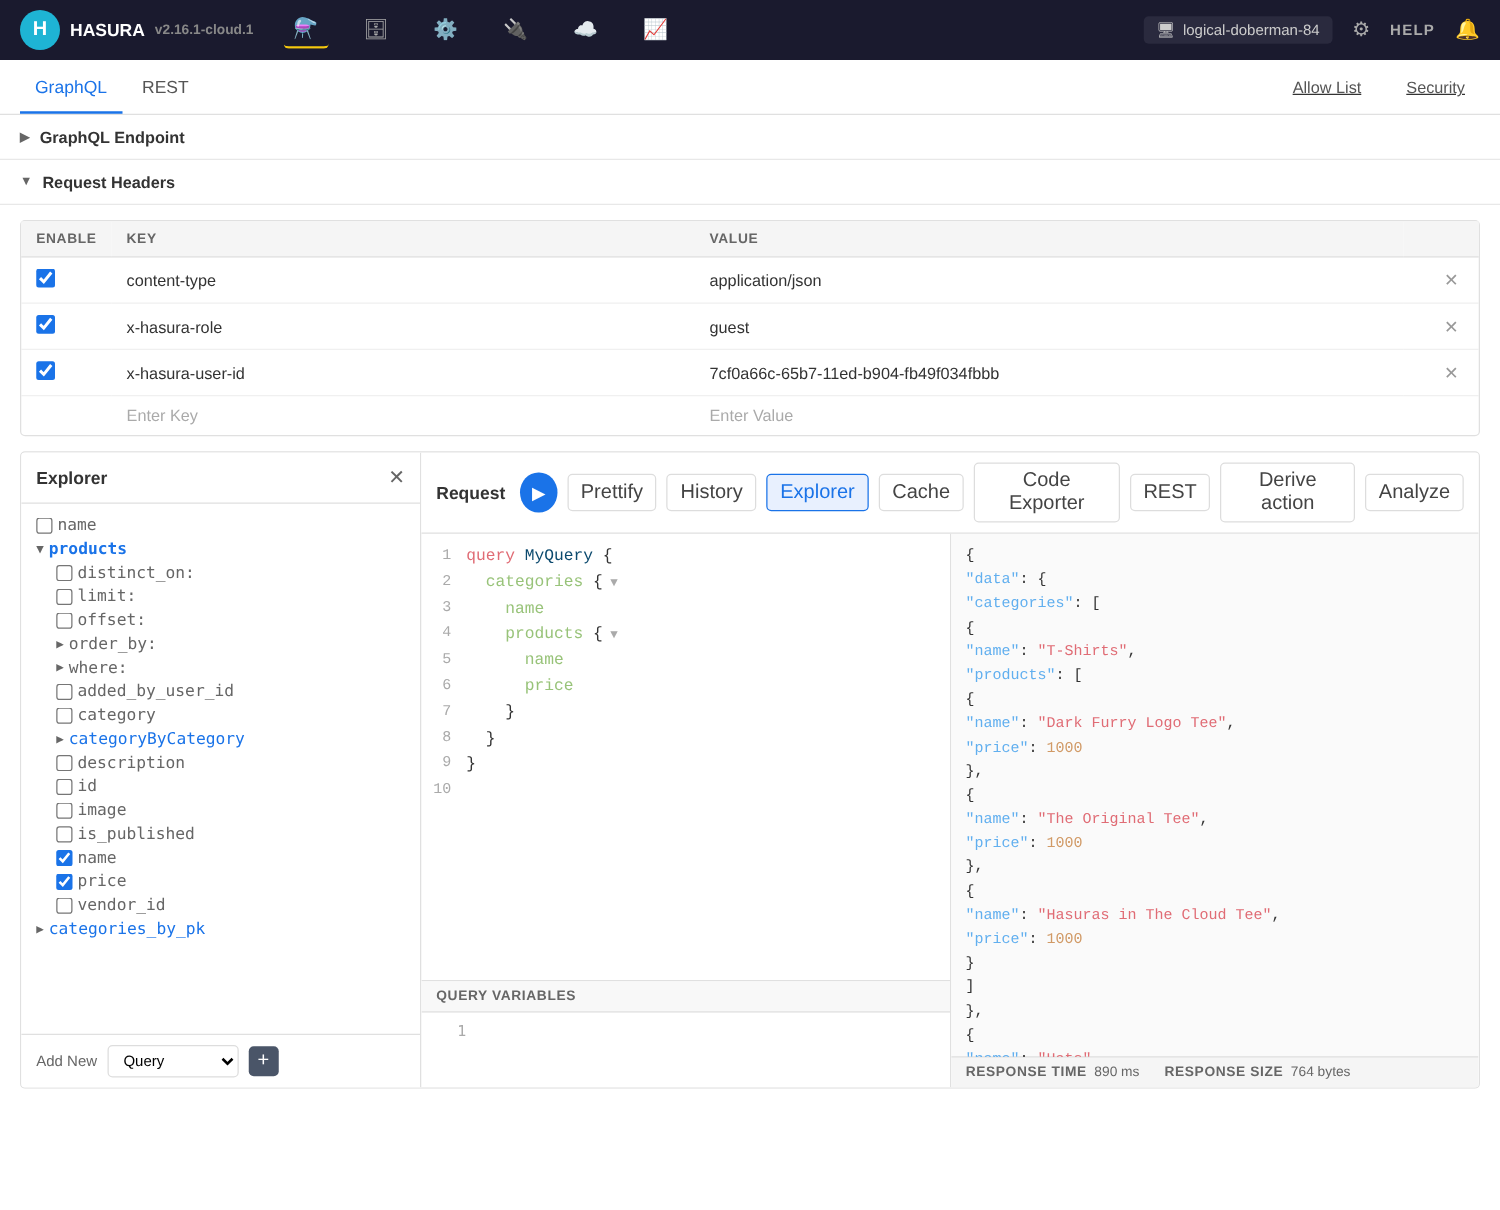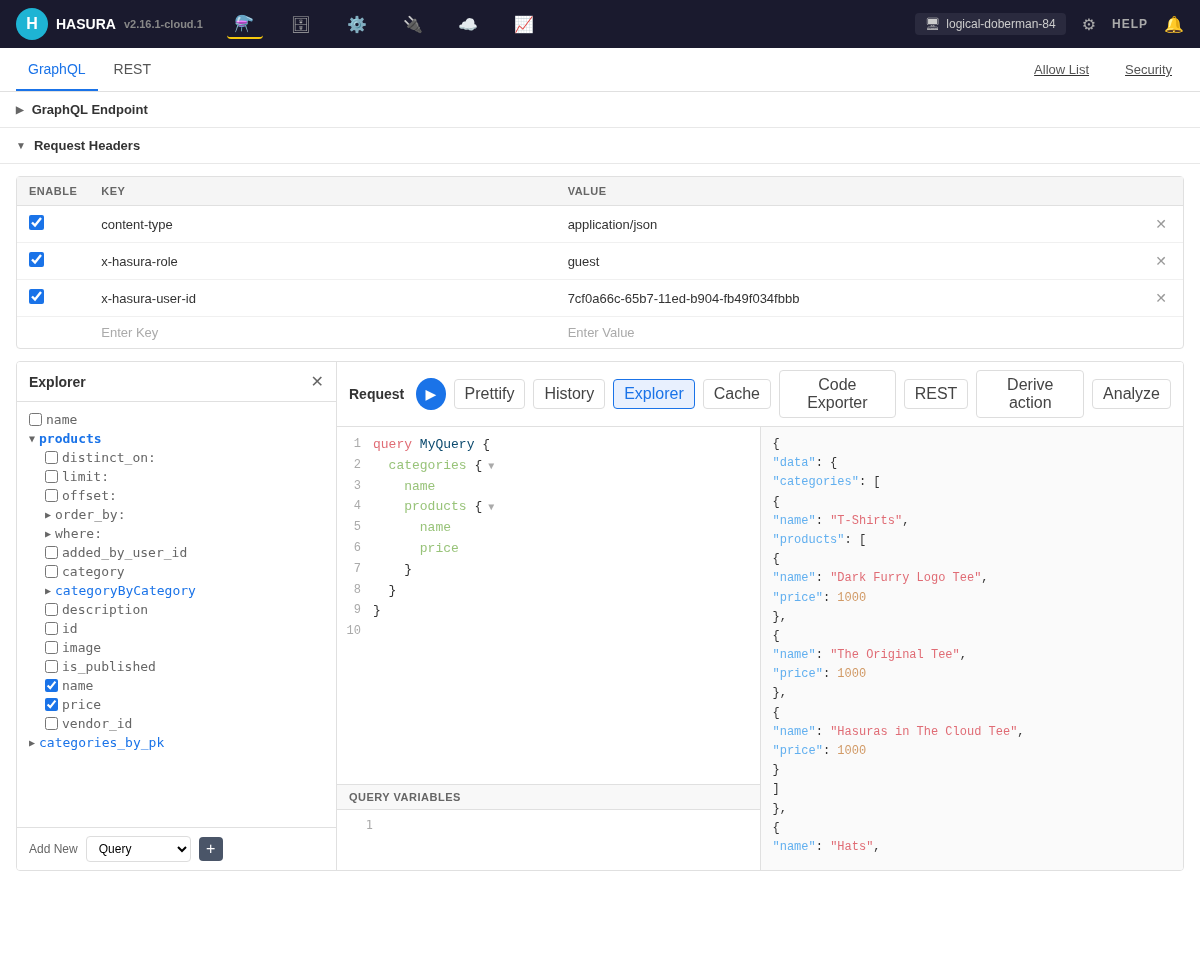--- a/index.html
+++ b/index.html
@@ -470,16 +470,26 @@
           <div>          <span style="color:#333">},</span></div>
           <div>          <span style="color:#333">{</span></div>
           <div>            <span style="color:#61afef">"name"</span><span style="color:#333">: </span><span style="color:#e06c75">"Hasuras in The Cloud Tee"</span><span style="color:#333">,</span></div>
           <div>            <span style="color:#61afef">"price"</span><span style="color:#333">: </span><span style="color:#d19a66">1000</span></div>
           <div>          <span style="color:#333">}</span></div>
           <div>        <span style="color:#333">]</span></div>
           <div>      <span style="color:#333">},</span></div>
           <div>      <span style="color:#333">{</span></div>
           <div>        <span style="color:#61afef">"name"</span><span style="color:#333">: </span><span style="color:#e06c75">"Hats"</span><span style="color:#333">,</span></div>
         </div>
+        <div class="response-bar">
+          <div class="response-stat">
+            <span class="response-label">RESPONSE TIME</span>
+            <span>890 ms</span>
+          </div>
+          <div class="response-stat">
+            <span class="response-label">RESPONSE SIZE</span>
+            <span>764 bytes</span>
+          </div>
+        </div>
       </div>
     </div>
   </div>
 </div>
 
 </body></html>

